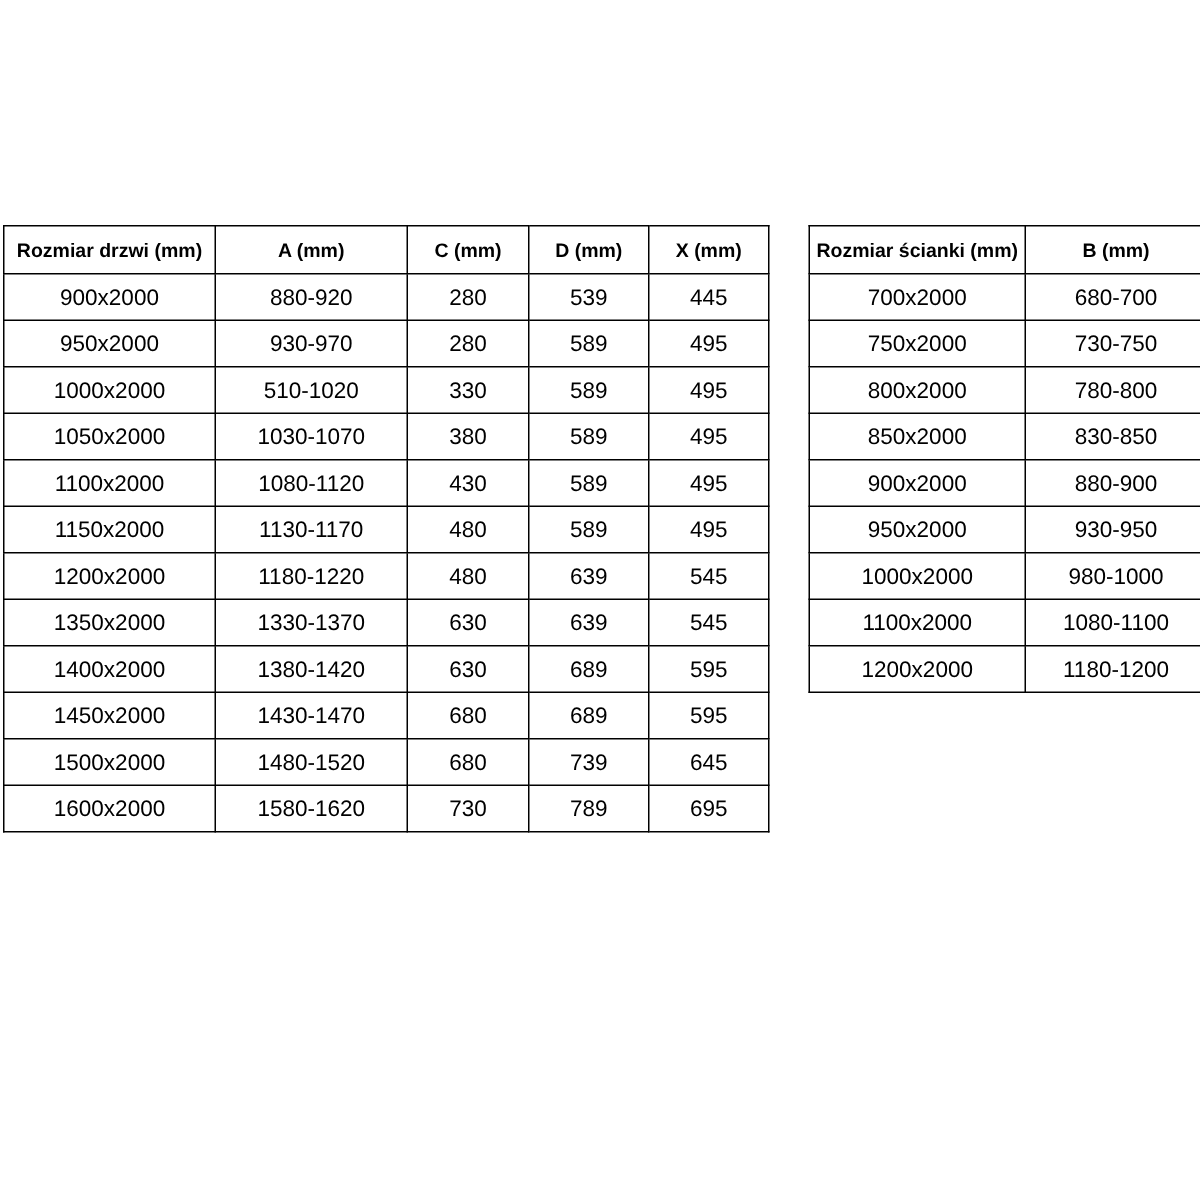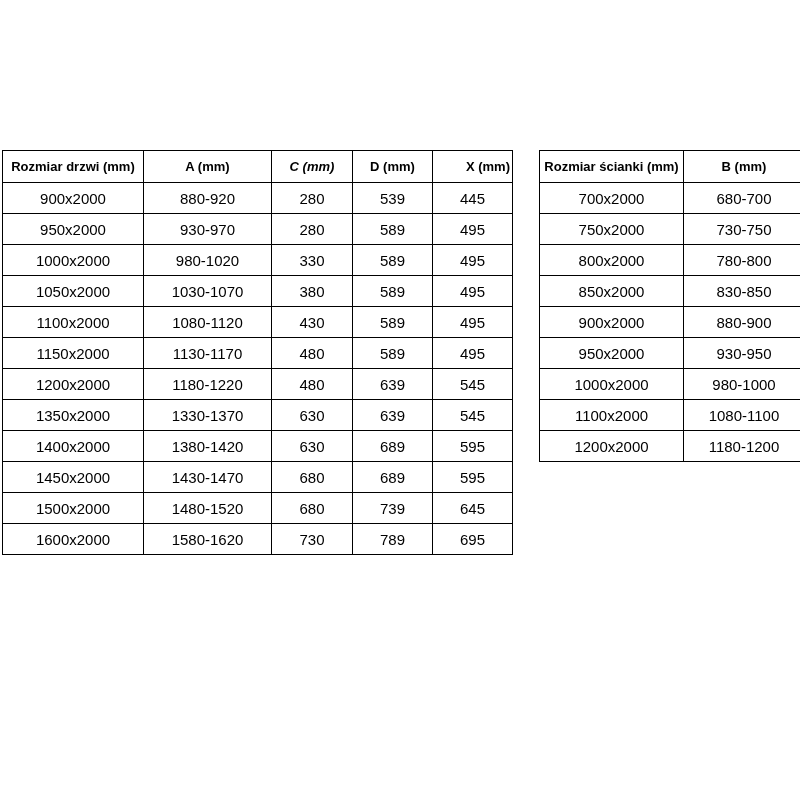--- a/index.html
+++ b/index.html
@@ -40,23 +40,23 @@
   }
   table.dim-table td {
     font-size: 15px;
     font-weight: normal;
     height: 30px;
   }
   
   .t1 { left: 2px; top: 150px; width: 485px; }
   .t1 th:nth-child(1) { width: 136px; margin-top: 38px; }
   .t1 th:nth-child(2) { width: 123px; }
-  .t1 th:nth-child(3) { width: 76px; font-style: italic; }
+  .t1 th:nth-child(3) { width: 76px; }
   .t1 th:nth-child(4) { width: 75px; text-align: center; }
-  .t1 th:nth-child(5) { width: 75px; text-align: right; }
+  .t1 th:nth-child(5) { width: 75px; }
   
   .t2 { left: 539px; top: 150px; width: 255px; }
   .t2 th:nth-child(1) { width: 139px; }
   .t2 th:nth-child(2) { width: 116px; }
 </style>
 </head>
 <body>
 
 <div class="canvas">
   <table class="dim-table t1">
@@ -79,21 +79,21 @@
         </tr>
         <tr>
           <td>950x2000</td>
           <td>930-970</td>
           <td>280</td>
           <td>589</td>
           <td>495</td>
         </tr>
         <tr>
           <td>1000x2000</td>
-          <td>980-1020</td>
+          <td>510-1020</td>
           <td>330</td>
           <td>589</td>
           <td>495</td>
         </tr>
         <tr>
           <td>1050x2000</td>
           <td>1030-1070</td>
           <td>380</td>
           <td>589</td>
           <td>495</td>

